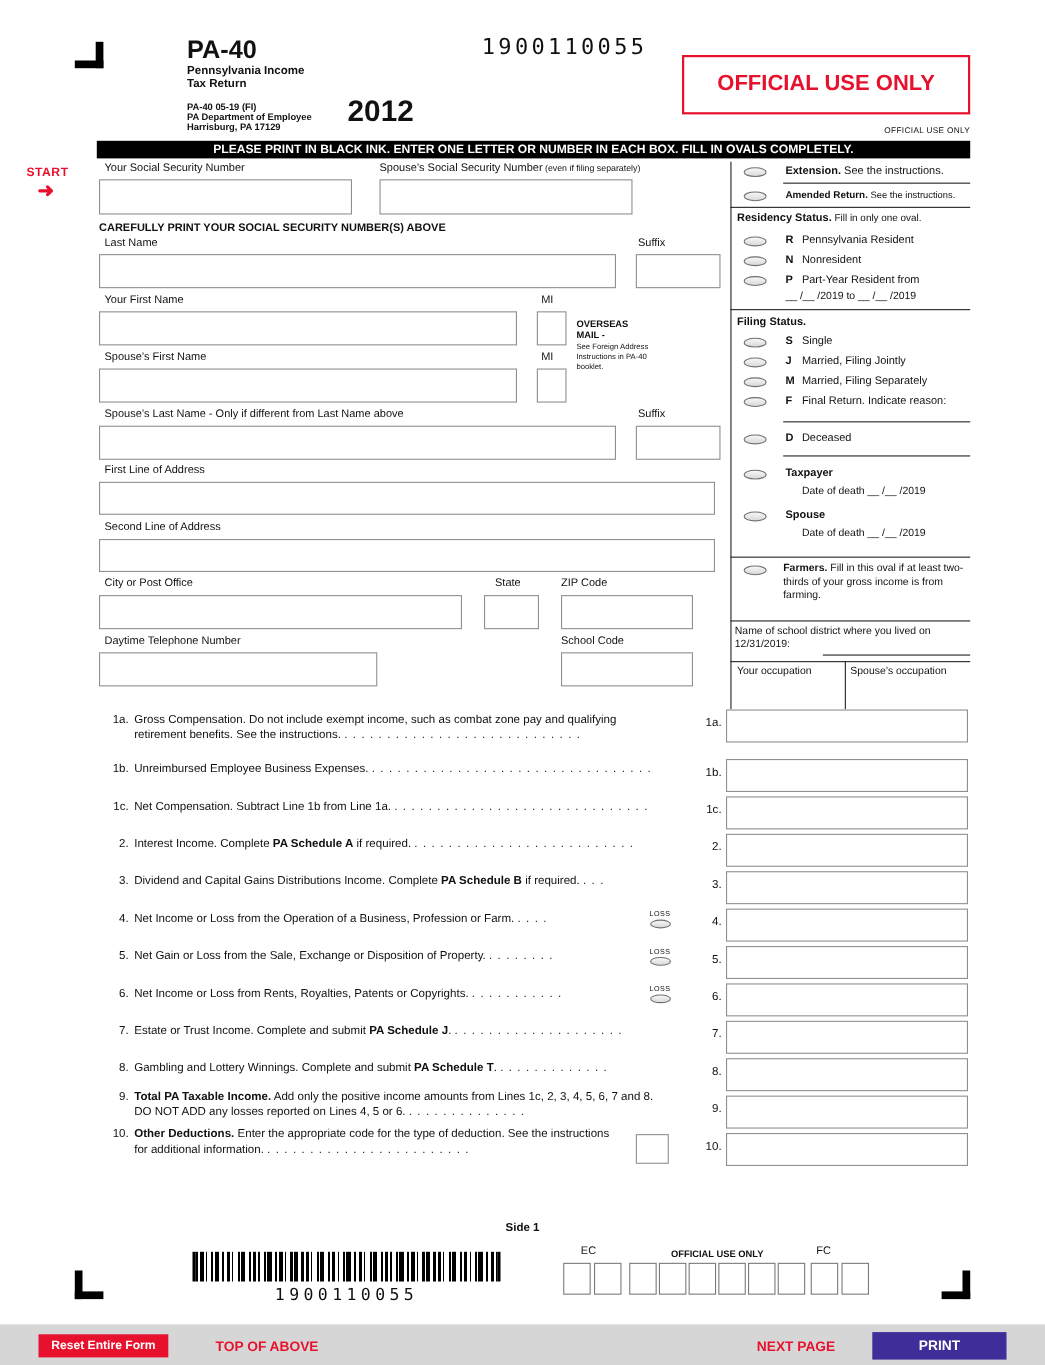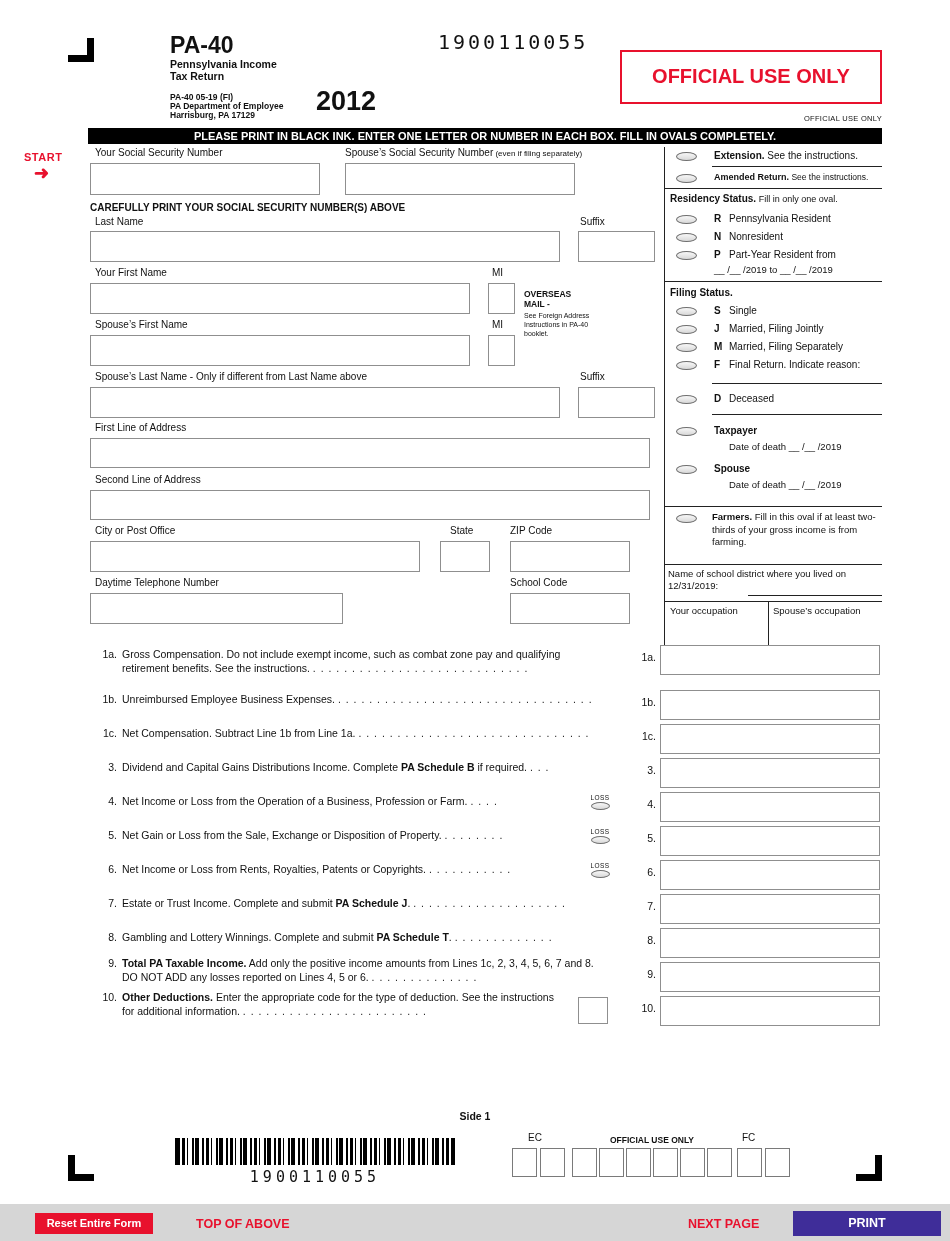--- a/index.html
+++ b/index.html
@@ -205,20 +205,25 @@
         <div class="line-text"><span class="pfx">1b.</span><span>Unreimbursed Employee Business Expenses. </span><span class="dots">. . . . . . . . . . . . . . . . . . . . . . . . . . . . . . . . .</span></div>
         <div class="line-num">1b.</div>
         <div class="amount-box"></div>
       </div>
       <div class="line-row" style="height: 34px;">
         <div class="line-text"><span class="pfx">1c.</span><span>Net Compensation. Subtract Line 1b from Line 1a. </span><span class="dots">. . . . . . . . . . . . . . . . . . . . . . . . . . . . . .</span></div>
         <div class="line-num">1c.</div>
         <div class="amount-box"></div>
       </div>
       <div class="line-row" style="height: 34px;">
+        <div class="line-text"><span class="pfx">2.</span><span>Interest Income. Complete </span><span class="b">PA Schedule A</span><span> if required. </span><span class="dots">. . . . . . . . . . . . . . . . . . . . . . . . . .</span></div>
+        <div class="line-num">2.</div>
+        <div class="amount-box"></div>
+      </div>
+      <div class="line-row" style="height: 34px;">
         <div class="line-text"><span class="pfx">3.</span><span>Dividend and Capital Gains Distributions Income. Complete </span><span class="b">PA Schedule B</span><span> if required. </span><span class="dots">. . .</span></div>
         <div class="line-num">3.</div>
         <div class="amount-box"></div>
       </div>
       <div class="line-row" style="height: 34px;">
         <div class="line-text" style="width: 462px;"><span class="pfx">4.</span><span>Net Income or Loss from the Operation of a Business, Profession or Farm.  </span><span class="dots">. . . .</span></div>
         <div class="loss-wrap">
           <div class="loss-lbl">LOSS</div>
           <div class="oval"></div>
         </div>
@@ -283,15 +288,15 @@
   <div class="obox" style="left:653px"></div>
   <div class="obox" style="left:680px"></div>
   <div class="obox" style="left:707px"></div>
   <div class="obox" style="left:737px"></div>
   <div class="obox" style="left:765px"></div>
 
   <div class="abs" style="left:0px;top:1204px;width:950px;height:37px;background:#d6d6d6"></div>
   <div class="btn" style="left:35px;top:1213px;width:118px;height:21px;line-height:21px;background:#e8112d;font-size:11px">Reset Entire Form</div>
   <div class="abs b red" style="left:196px;top:1217px;font-size:12.5px;cursor:pointer">TOP OF ABOVE</div>
   <div class="abs b red" style="left:688px;top:1217px;font-size:12.5px;cursor:pointer">NEXT PAGE</div>
-  <div class="btn" style="left:793px;top:1211px;width:148px;height:25px;line-height:25px;background:#3f2d99;font-size:12.5px">PRINT</div>
+  <div class="btn" style="left:793px;top:1211px;width:122px;height:25px;line-height:25px;background:#3f2d99;font-size:12.5px">PRINT</div>
 
 </div>
 
 </body></html>

